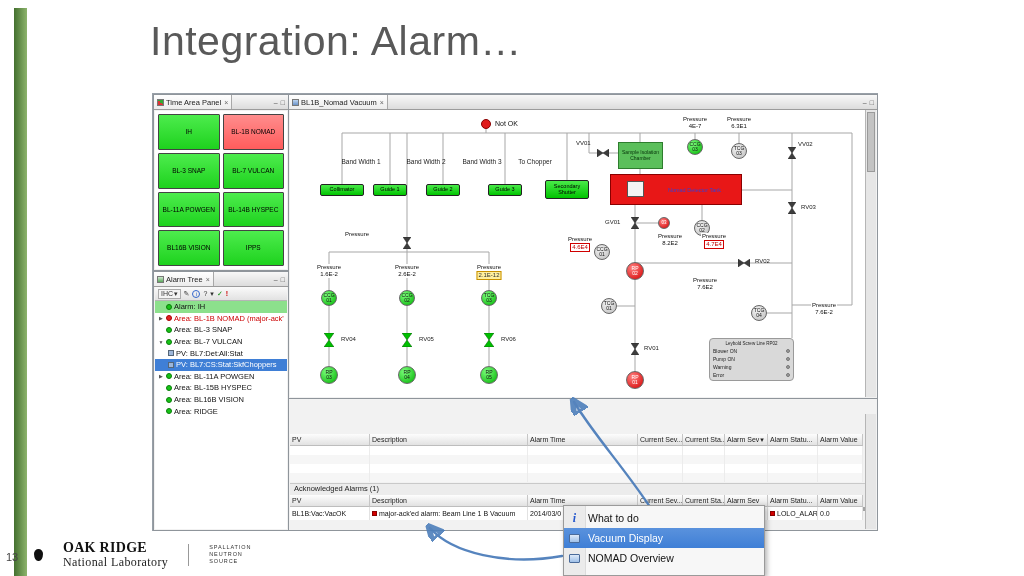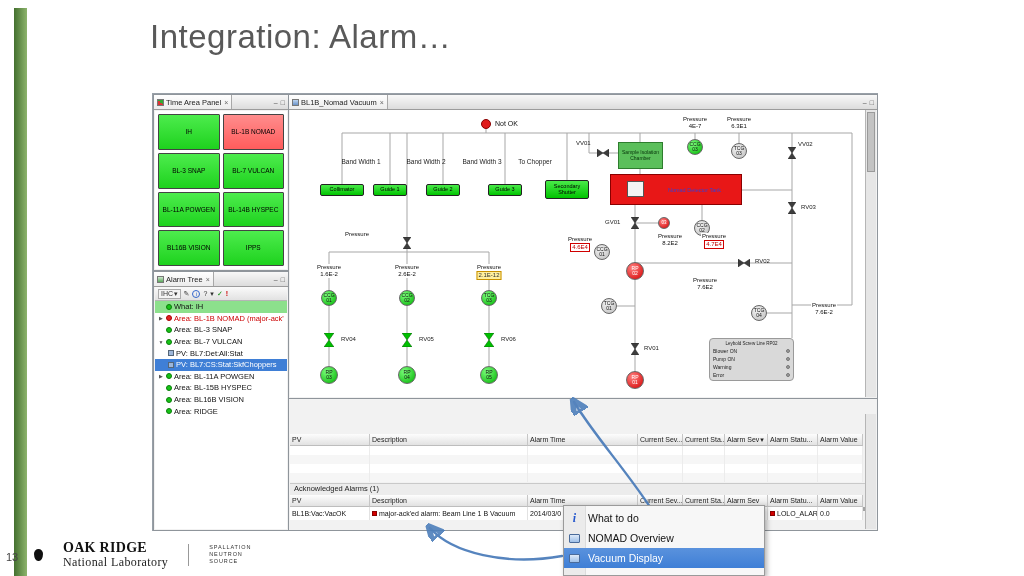--- a/index.html
+++ b/index.html
@@ -2,21 +2,21 @@
 <html style="--ok-green: #1ed21e; --alarm-red: #ff5c5c; --status-red: #e01a1a; --selection-blue: #3f7fd6; --tree-selected-green: #8ce08c; --arrow-blue: #4d7ebb;"><head>
 <meta charset="utf-8">
 <style>
   *{margin:0;padding:0;box-sizing:border-box}
   html,body{width:1024px;height:576px;overflow:hidden}
   body{position:relative;background:#fff;font-family:"Liberation Sans",sans-serif;color:#111}
 
   
   .accent-bar{position:absolute;left:14px;top:8px;width:13px;height:568px;
     background:linear-gradient(to right,#44702f,#8db46c)}
-  .slide-title{position:absolute;left:150px;top:18px;font-size:33px;font-weight:400;color:#595959;letter-spacing:.5px}
+  .slide-title{position:absolute;left:150px;top:18px;font-size:41px;font-weight:400;color:#595959;letter-spacing:.5px}
   .page-num{position:absolute;left:6px;top:551px;font-size:11px;color:#444}
   .logo{position:absolute;left:34px;top:541px;display:flex;align-items:center;gap:20px}
   .acorn{width:9px;height:12px;background:#101010;border-radius:50% 50% 46% 46%/40% 40% 60% 60%;flex:none}
   .logo .org{font-family:"Liberation Serif",serif;line-height:1.05}
   .org .l1{font-size:14px;font-weight:700;letter-spacing:.3px}
   .org .l2{font-size:12px;letter-spacing:.4px;color:#222}
   .logo .div{width:1px;height:22px;background:#999}
   .logo .fac{font-size:5.5px;letter-spacing:.9px;color:#333;line-height:1.3}
 
   
@@ -211,21 +211,21 @@
         <span class="circle-i">i</span>
         <span class="tico">?</span>
         <span class="tico">▾</span>
         <span class="tico green">✓</span>
         <span class="tico red">!</span>
       </div>
       <div class="tree">
         <div class="titem selg">
           <span class="exp"></span>
           <span class="dot"></span>
-          <span>What: IH</span>
+          <span>Alarm: IH</span>
         </div>
         <div class="titem redt">
           <span class="exp">▶</span>
           <span class="dot red"></span>
           <span>Area: BL-1B NOMAD (major-ack'</span>
         </div>
         <div class="titem">
           <span class="exp"></span>
           <span class="dot"></span>
           <span>Area: BL-3 SNAP</span>
@@ -555,27 +555,27 @@
     <path d="M562,556 C506,566 452,553 430,528" marker-end="url(#ah)"></path>
   </svg>
 
   <div class="menu">
     <div class="mitem">
       <span class="micon">
           <span class="info-glyph">i</span>
         </span>
       <span>What to do</span>
     </div>
+    <div class="mitem selected">
+      <span class="micon">
+          <span class="disp-icon"></span>
+        </span>
+      <span>Vacuum Display</span>
+    </div>
     <div class="mitem">
       <span class="micon">
           <span class="disp-icon"></span>
         </span>
       <span>NOMAD Overview</span>
     </div>
-    <div class="mitem selected">
-      <span class="micon">
-          <span class="disp-icon"></span>
-        </span>
-      <span>Vacuum Display</span>
-    </div>
   </div>
 
 </div>
 
 </body></html>

